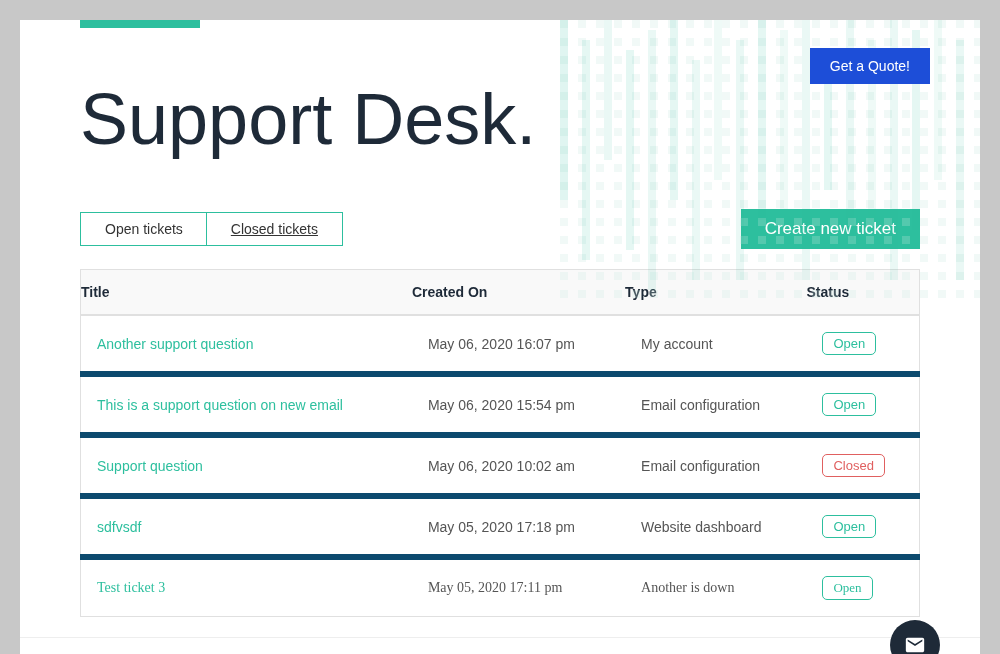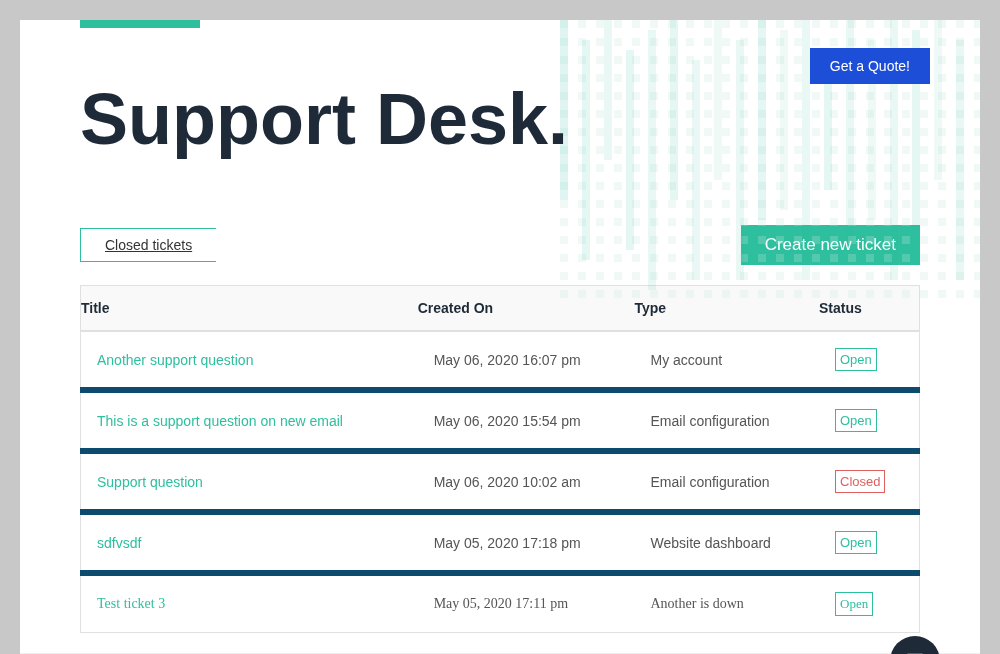--- a/index.html
+++ b/index.html
@@ -44,24 +44,24 @@
       font-weight: 500;
     }
 
     
     .hero {
       padding: 60px 60px 20px 60px;
       position: relative;
     }
     .hero-title {
       font-size: 72px;
-      font-weight: 700;
+      font-weight: 400;
       color: #1e2a38;
       line-height: 1.1;
-      margin-bottom: 46px;
+      margin-bottom: 30px;
     }
 
     
     .tabs-row {
       display: flex;
       align-items: center;
       justify-content: space-between;
       padding: 0 60px;
       margin-bottom: 0;
     }
@@ -128,24 +128,24 @@
       color: #555;
     }
     .ticket-title-link {
       color: #2dbf9e;
       text-decoration: none;
       cursor: pointer;
     }
     .status-badge {
       display: inline-block;
       border: 1px solid;
-      padding: 3px 4px;
+      padding: 3px 10px;
       font-size: 13px;
       font-weight: 500;
-      border-radius: 0;
+      border-radius: 5px;
     }
     .status-badge.open {
       color: #2dbf9e;
       border-color: #2dbf9e;
     }
     .status-badge.closed {
       color: #e06060;
       border-color: #e06060;
     }
 
@@ -251,20 +251,21 @@
   </svg>
 
   <button class="get-quote-btn">Get a Quote!</button>
 
   <div class="hero">
     <h1 class="hero-title">Support Desk.</h1>
   </div>
 
   <div class="tabs-row">
     <div class="tabs-left">
+      <button class="tab-btn">Open tickets</button>
       <button class="tab-btn active">Closed tickets</button>
     </div>
     <button class="create-ticket-btn">Create new ticket</button>
   </div>
 
   <div class="table-container">
     <table class="tickets-table">
       <thead>
         <tr>
           <th>Title</th>

